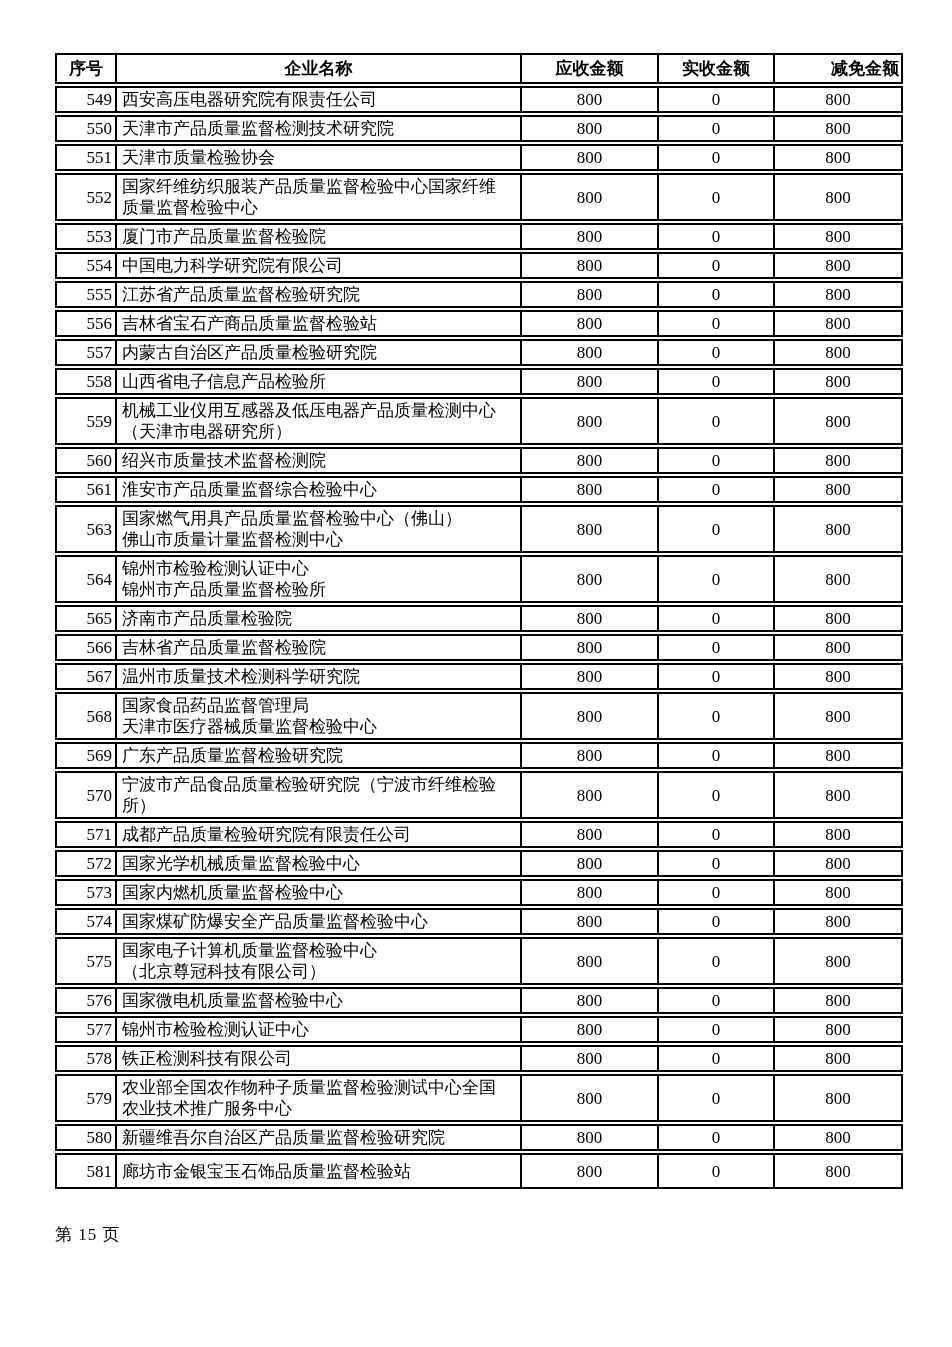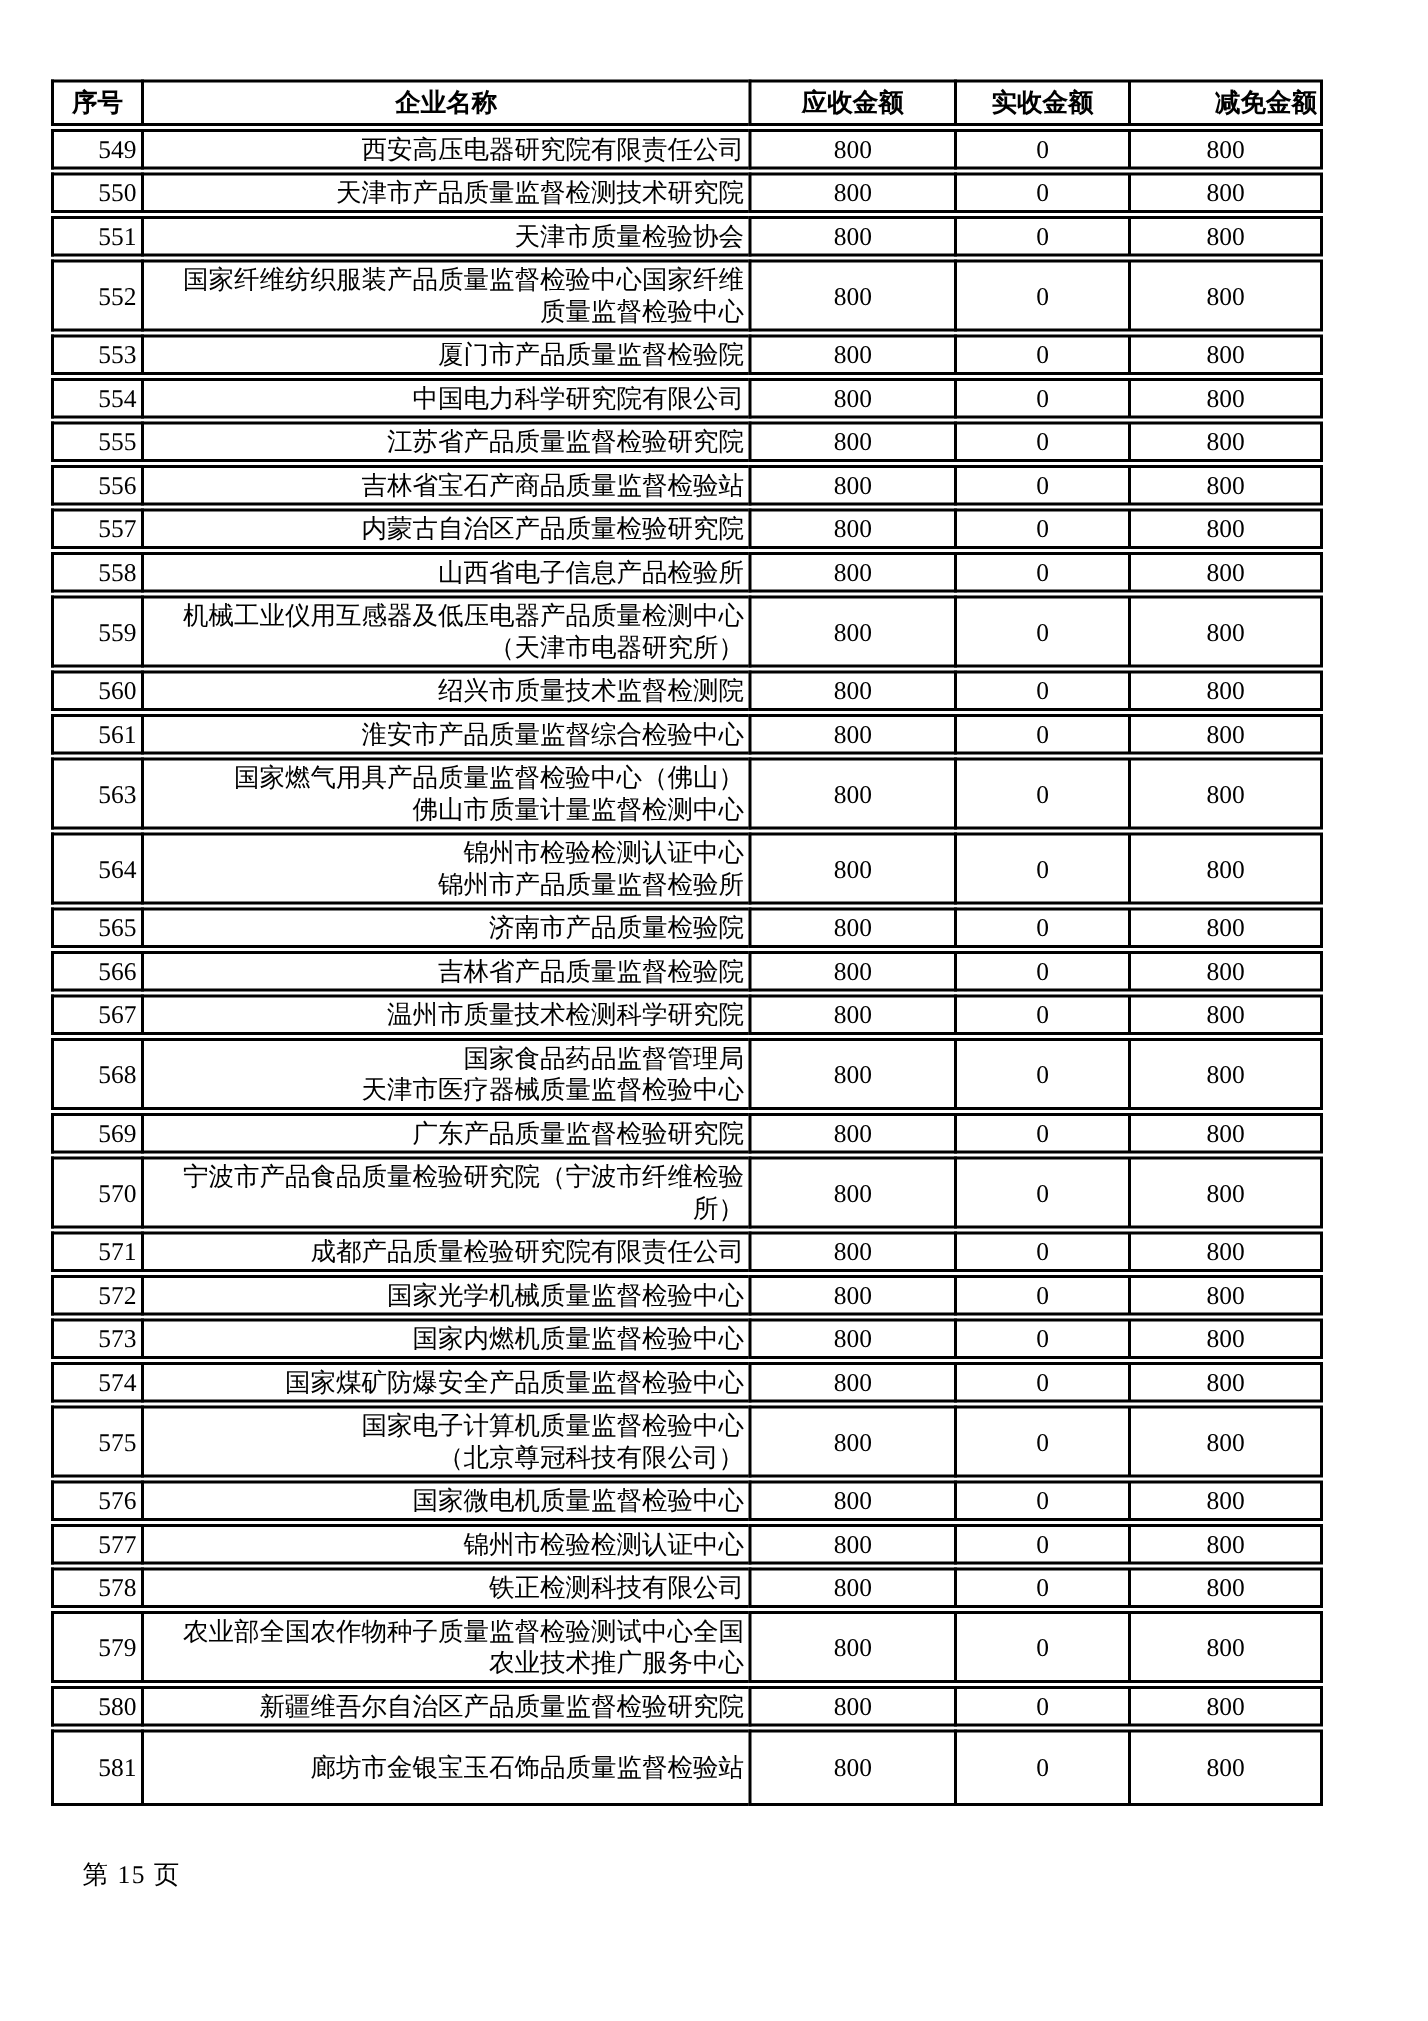--- a/index.html
+++ b/index.html
@@ -11,21 +11,21 @@
     width: 952px;
     min-height: 1347px;
     color: #000000;
     font-family: "Liberation Serif", "DejaVu Serif", serif;
   }
   table.fee-table {
     border-collapse: separate;
     border-spacing: 0 2px;
     table-layout: fixed;
     width: 848px;
-    margin: 51px 0 0 34px;
+    margin: 51px 0 0 55px;
   }
   .fee-table th, .fee-table td {
     box-sizing: border-box;
     border: 0 solid #000000;
     border-top-width: 2px;
     border-bottom-width: 2px;
     border-left-width: 2px;
     overflow: hidden;
   }
   .fee-table th:last-child, .fee-table td:last-child {
@@ -44,29 +44,29 @@
     height: 27px;
     font-size: 17px;
     line-height: 21px;
     vertical-align: middle;
     padding: 1px 3px;
   }
   .fee-table td.td-serial {
     text-align: right;
   }
   .fee-table td.td-name {
-    text-align: right;
-    padding-left: 15px;
+    text-align: left;
+    padding-left: 5px;
     white-space: pre-line;
   }
   .fee-table td.td-amount {
     text-align: center;
   }
   .fee-table tr.tall td {
-    height: 51px;
+    height: 36px;
   }
   .page-footer {
     width: 848px;
     margin: 32px 0 0 55px;
     text-align: left;
     font-size: 17px;
     letter-spacing: 1px;
   }
 </style>
 </head>

